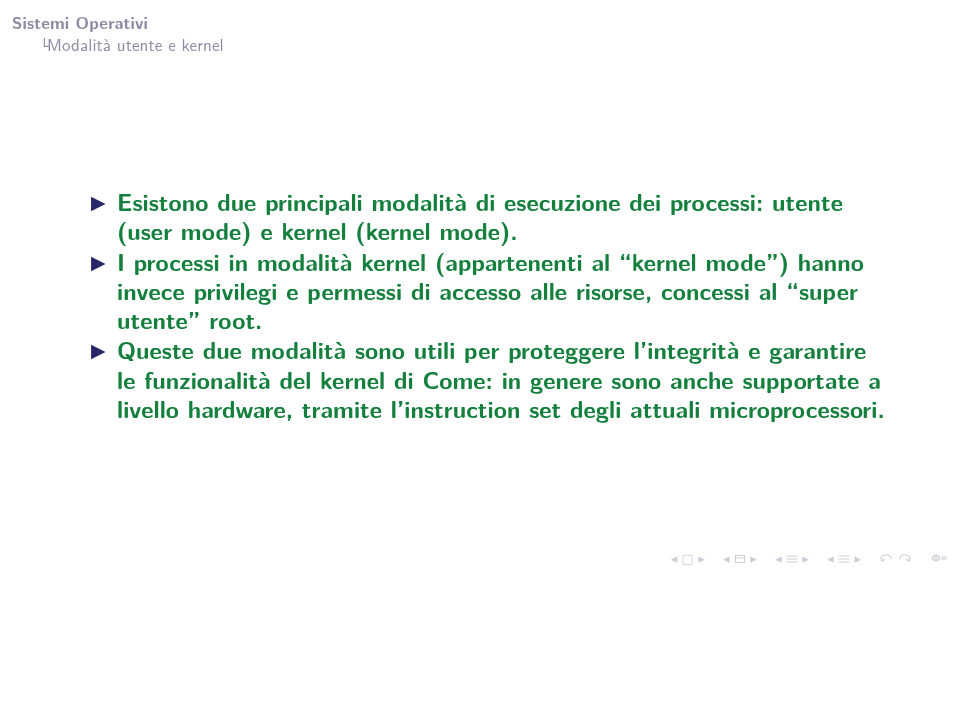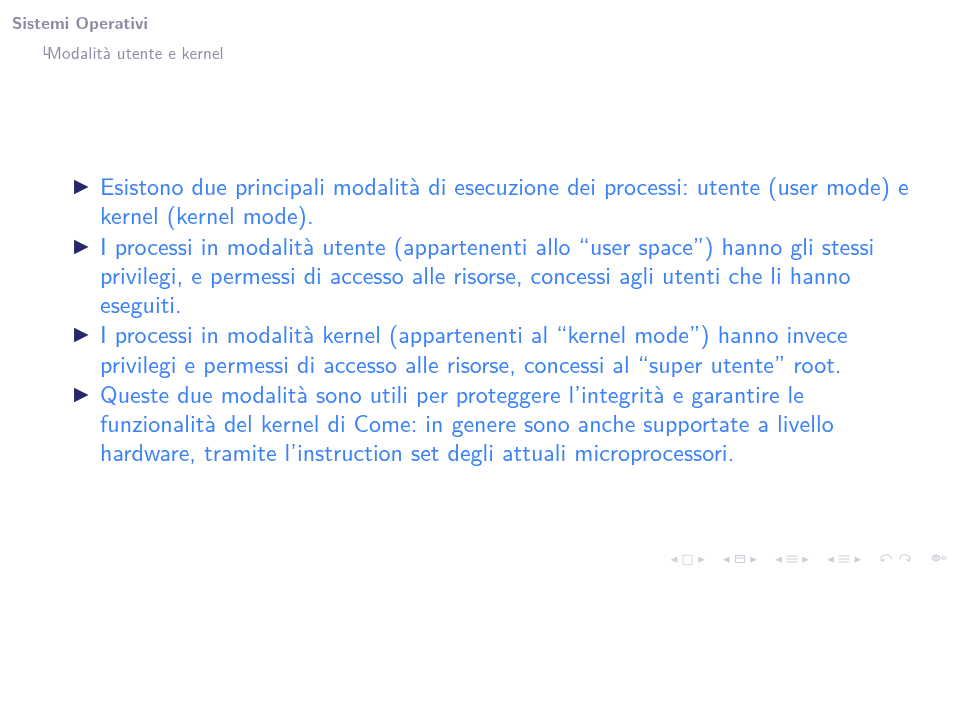--- a/index.html
+++ b/index.html
@@ -22,44 +22,44 @@
     position: absolute;
     top: 11px;
     left: 12px;
     font-size: 17px;
     color: #8b8ba3;
     line-height: 1.3;
     letter-spacing: 0.1px;
   }
   .breadcrumb .level1 { font-weight: bold; }
   .breadcrumb .level2 { padding-left: 14px; font-weight: bold; }
-  .breadcrumb .level3 { padding-left: 28px; font-weight: normal; margin-top: 8px; }
+  .breadcrumb .level3 { padding-left: 28px; font-weight: normal; }
   .corner {
     font-family: "DejaVu Sans", "CMU Sans Serif", sans-serif;
     font-weight: normal;
     font-size: 14px;
     margin-right: -3px;
     vertical-align: 0px;
     display: inline-block;
     color: #8b8ba3;
   }
   .content-area {
     position: absolute;
     top: 170px;
     left: 70px;
     width: 840px;
   }
   ul.bullets {
     list-style: none;
     padding: 0;
-    margin: 0;
+    margin: 17px;
     font-size: 24.0px;
     line-height: 1.22;
-    color: #3b82f6;
-    font-weight: 400;
+    color: #15803d;
+    font-weight: 700;
   }
   ul.bullets > li {
     position: relative;
     padding-left: 30px;
     margin: 0 0 1px 0;
   }
   ul.bullets > li::before {
     content: attr(data-marker);
     position: absolute;
     left: 4px;
@@ -99,21 +99,20 @@
   <div class="breadcrumb">
     <div class="level1">Sistemi Operativi</div>
     <div class="level3">
       <span class="corner">└ </span><span>Modalità utente e kernel</span>
     </div>
   </div>
 
   <div class="content-area">
     <ul class="bullets">
       <li data-marker="▶"><span>Esistono due principali modalità di esecuzione dei processi: utente (user mode) e kernel (kernel mode).</span></li>
-      <li data-marker="▶"><span>I processi in modalità utente (appartenenti allo “user space”) hanno gli stessi privilegi, e permessi di accesso alle risorse, concessi agli utenti che li hanno eseguiti.</span></li>
       <li data-marker="▶"><span>I processi in modalità kernel (appartenenti al “kernel mode”) hanno invece privilegi e permessi di accesso alle risorse, concessi al “super utente” root.</span></li>
       <li data-marker="▶"><span>Queste due modalità sono utili per proteggere l’integrità e garantire le funzionalità del kernel di Come: in genere sono anche supportate a livello hardware, tramite l’instruction set degli attuali microprocessori.</span></li>
     </ul>
   </div>
 
   <div class="nav-controls">
     <span class="grp">
       <span>◂</span>
       <span>□</span>
       <span>▸</span>

